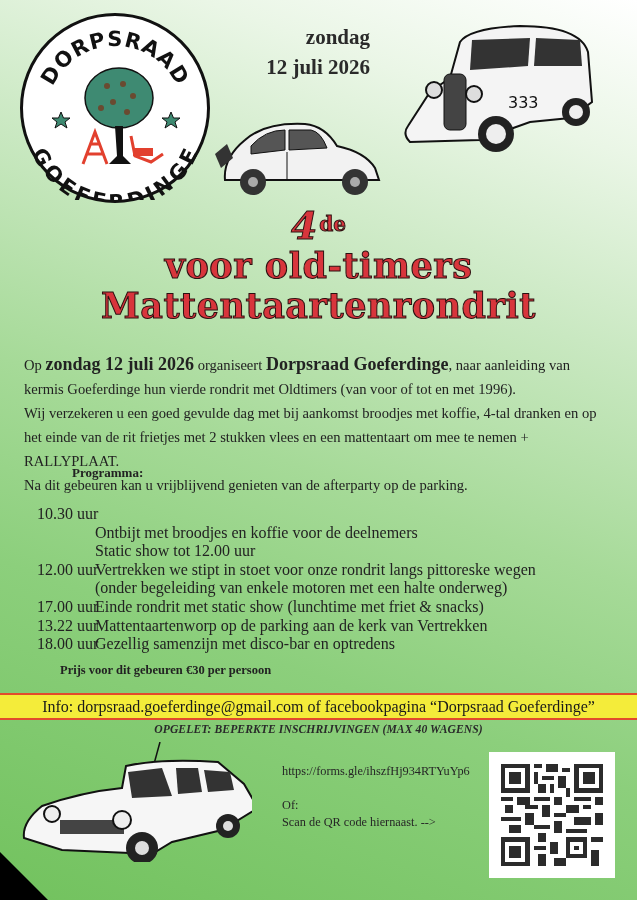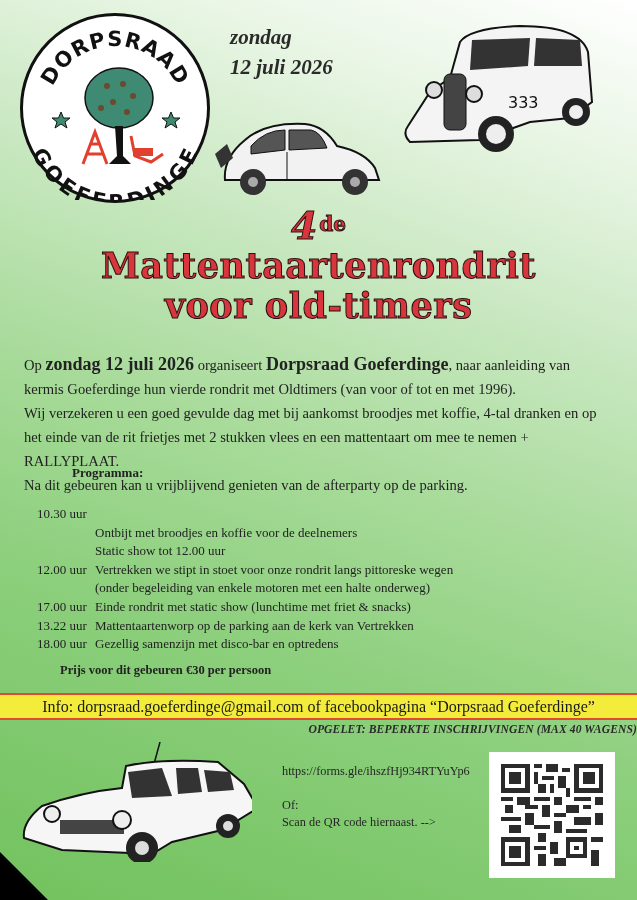--- a/index.html
+++ b/index.html
@@ -5,41 +5,41 @@
   html, body { margin:0; padding:0; }
   body { width:637px; height:900px; overflow:hidden; position:relative;
     font-family:"Liberation Serif", "DejaVu Serif", serif; color:#1e1e1e; }
   .page { position:absolute; left:0; top:0; width:637px; height:900px; overflow:hidden;
     background: linear-gradient(200deg, #ffffff 0%, #eaf6e6 14%, #c9e8c1 32%, #a6da98 52%, #8ccf7c 70%, #72c25e 100%); }
   .corner { position:absolute; left:0; bottom:0; width:0; height:0;
     border-left:48px solid #000; border-top:48px solid transparent; }
   .logo { position:absolute; left:20px; top:13px; width:190px; height:190px; border-radius:50%;
     background:#fff; border:3px solid #111; box-sizing:border-box; }
   .logo svg { position:absolute; left:0; top:0; }
-  .date { position:absolute; left:230px; top:22px; width:140px; text-align:left;
-    font-weight:bold; font-size:21px; line-height:30px; color:#2a2a2a;font-style:italic; }
+  .date { position:absolute; left:230px; top:22px; width:140px; text-align:right;
+    font-weight:bold; font-size:21px; line-height:30px; color:#2a2a2a; }
   .car { position:absolute; }
   .title-wrap { position:absolute; left:0; top:206px; width:637px; text-align:center; }
   .t4 { font-family:"DejaVu Serif", serif; font-weight:bold; color:#d8353c;
     font-size:38px; font-style:italic; -webkit-text-stroke:1px #2a1010; line-height:40px; display:inline-block; }
   .t4 sup { font-size:20px; font-style:normal; vertical-align:top; position:relative; top:-2px; margin-left:2px; }
   .t-main { font-family:"DejaVu Serif", serif; font-weight:bold; color:#d8353c;
     -webkit-text-stroke:1px #2a1010; font-size:35px; line-height:40px; letter-spacing:0.5px; }
   .intro { position:absolute; left:24px; top:352px; width:580px; font-size:14.6px; line-height:24px; color:#222; }
   .intro b { font-size:18px; }
   .prog-head { position:absolute; left:72px; top:465px; font-size:13px; font-weight:bold; color:#222; }
-  .prog { position:absolute; left:37px; top:505px; width:560px; font-size:13px; line-height:18.6px; color:#222; }
+  .prog { position:absolute; left:37px; top:505px; width:560px; font-size:16px; line-height:18.6px; color:#222; }
   .prow { display:flex; }
   .ptime { width:58px; flex:0 0 58px; white-space:nowrap; }
   .pdesc { flex:1; }
   .price { position:absolute; left:60px; top:663px; font-size:12.5px; font-weight:bold; color:#222; }
   .info { position:absolute; left:0; top:693px; width:637px; height:23px; background:#f4ec3a;
     border-top:2px solid #e24a2c; border-bottom:2px solid #e24a2c; box-sizing:content-box;
     text-align:center; font-size:16px; line-height:23px; color:#1a1a1a; }
-  .warn { position:absolute; left:0; top:723px; width:637px; text-align:right;
+  .warn { position:absolute; left:0; top:723px; width:637px; text-align:center;
     font-style:italic; font-weight:bold; font-size:11.6px; color:#2a2a2a; letter-spacing:0.1px; }
   .reg { position:absolute; left:282px; top:763px; font-size:12.3px; line-height:17px; color:#262626; }
   .qr { position:absolute; left:489px; top:752px; width:126px; height:126px; background:#fff; }
   .qr svg { position:absolute; left:12px; top:12px; }
 </style>
 </head>
 <body>
 
 <div class="page">
 
@@ -103,22 +103,22 @@
     <circle cx="74" cy="72" r="8" fill="#ddd" stroke="#111" stroke-width="2"></circle>
     <text x="108" y="86" font-family="DejaVu Sans, sans-serif" font-size="16" fill="#111">333</text>
     <circle cx="96" cy="112" r="18" fill="#222"></circle>
       <circle cx="96" cy="112" r="10" fill="#eee"></circle>
     <circle cx="176" cy="90" r="14" fill="#222"></circle>
       <circle cx="176" cy="90" r="7" fill="#eee"></circle>
   </svg>
 
   <div class="title-wrap">
     <div class="t4"><span>4</span><sup>de</sup></div>
+    <div class="t-main">voor old-timers</div>
     <div class="t-main">Mattentaartenrondrit</div>
-    <div class="t-main">voor old-timers</div>
   </div>
 
   <div class="intro">
     <div><span>Op </span><b>zondag 12 juli 2026</b><span> organiseert </span><b>Dorpsraad Goeferdinge</b><span>, naar aanleiding van kermis Goeferdinge hun vierde rondrit met Oldtimers (van voor of tot en met 1996).</span></div>
     <div>Wij verzekeren u een goed gevulde dag met bij aankomst broodjes met koffie, 4-tal dranken en op het einde van de rit frietjes met 2 stukken vlees en een mattentaart om mee te nemen + RALLYPLAAT.</div>
     <div>Na dit gebeuren kan u vrijblijvend genieten van de afterparty op de parking.</div>
   </div>
 
   <div class="prog-head">Programma:</div>
   <div class="prog">

